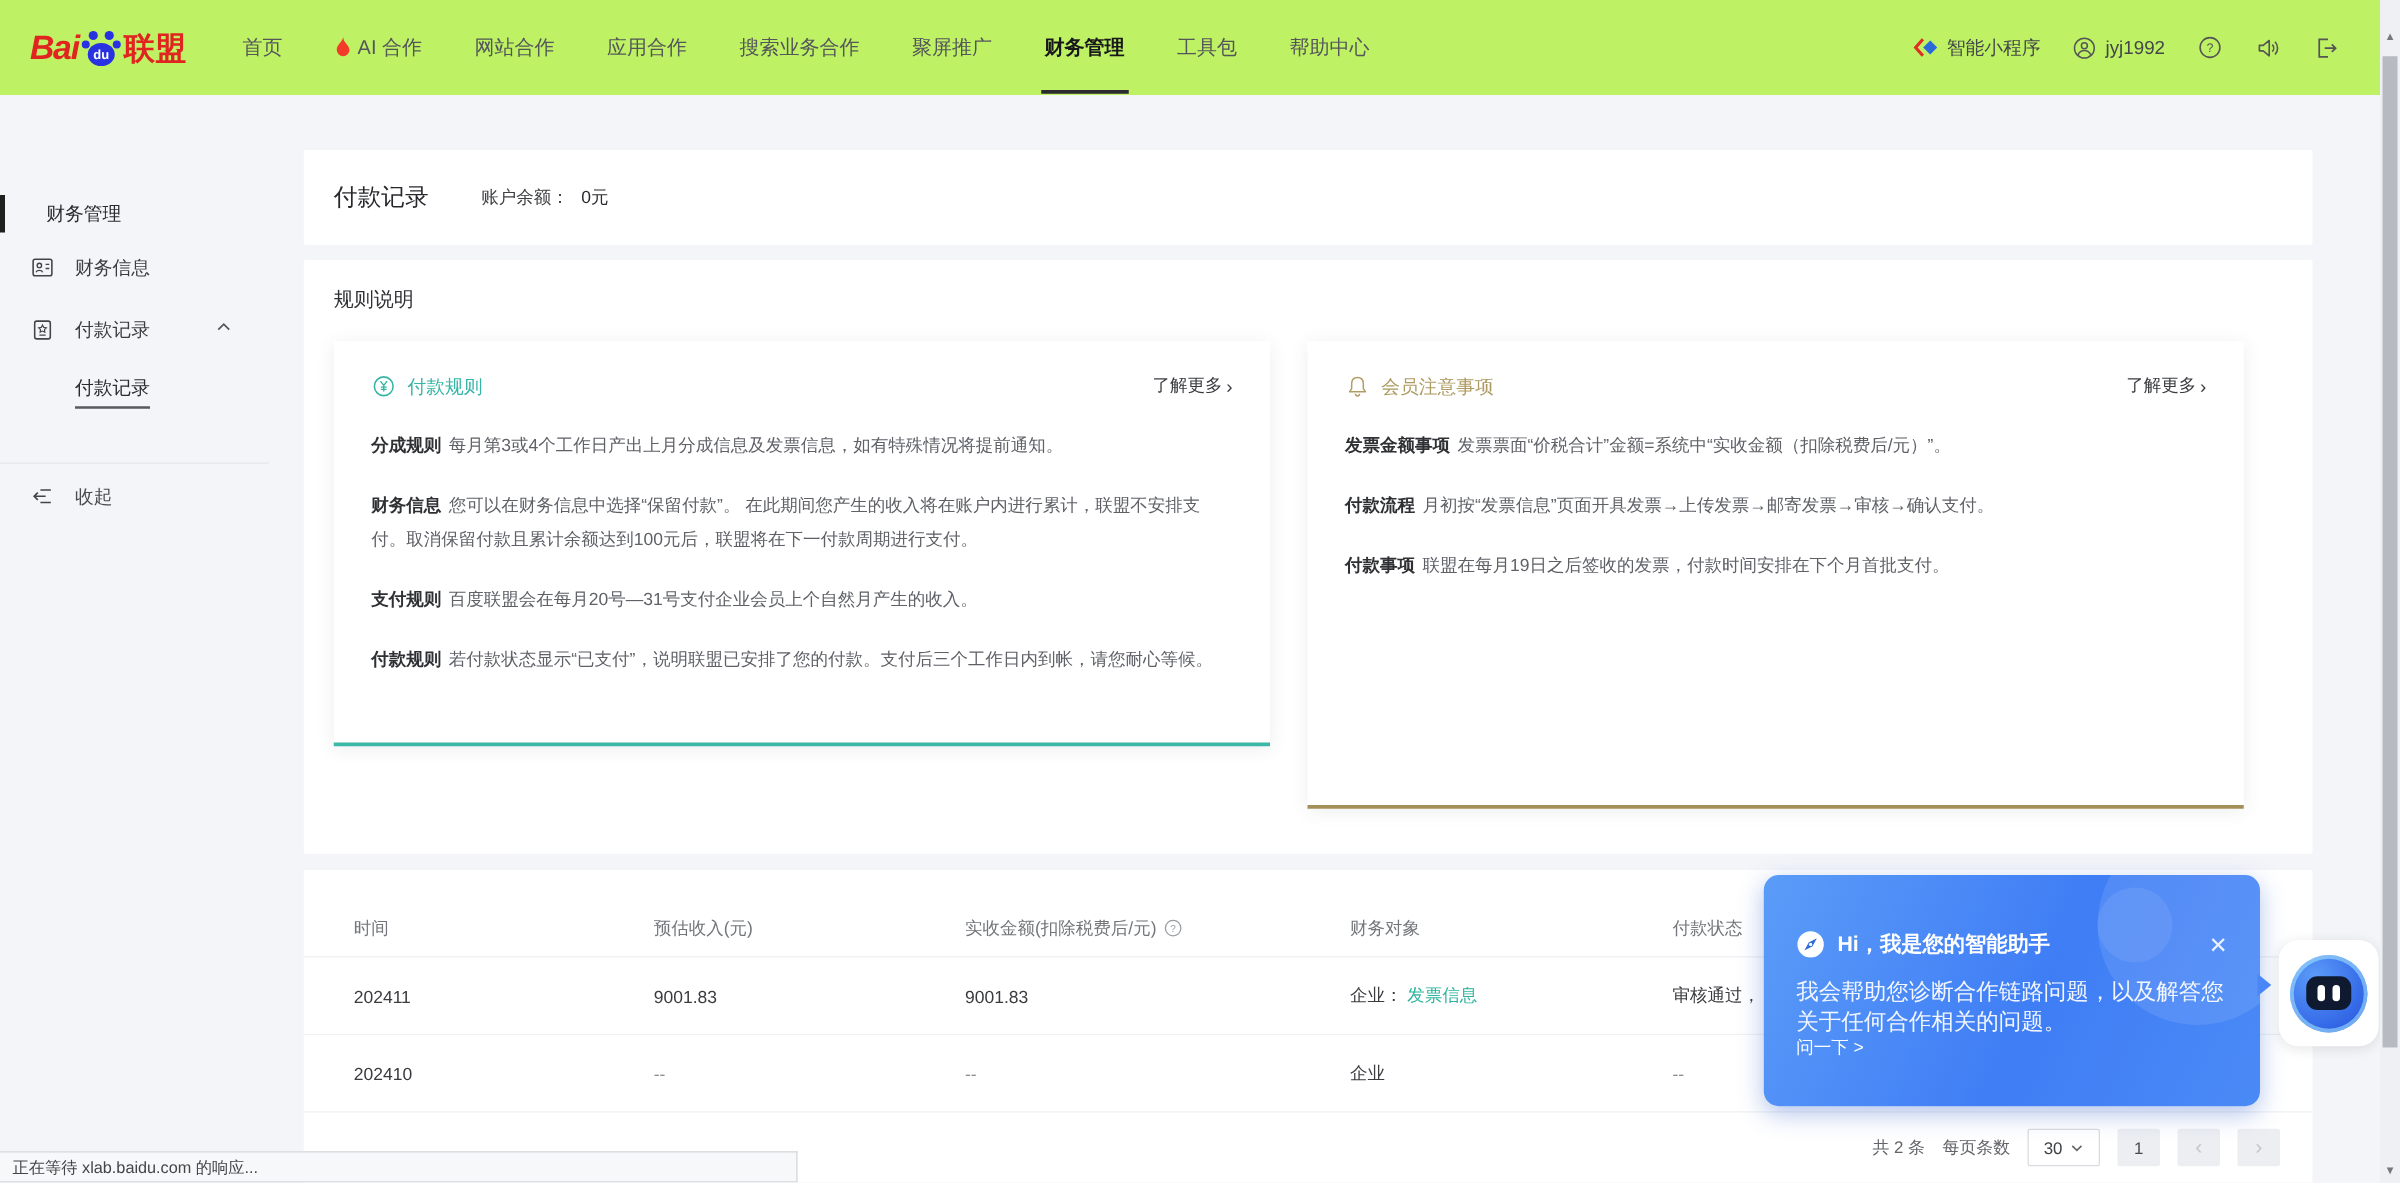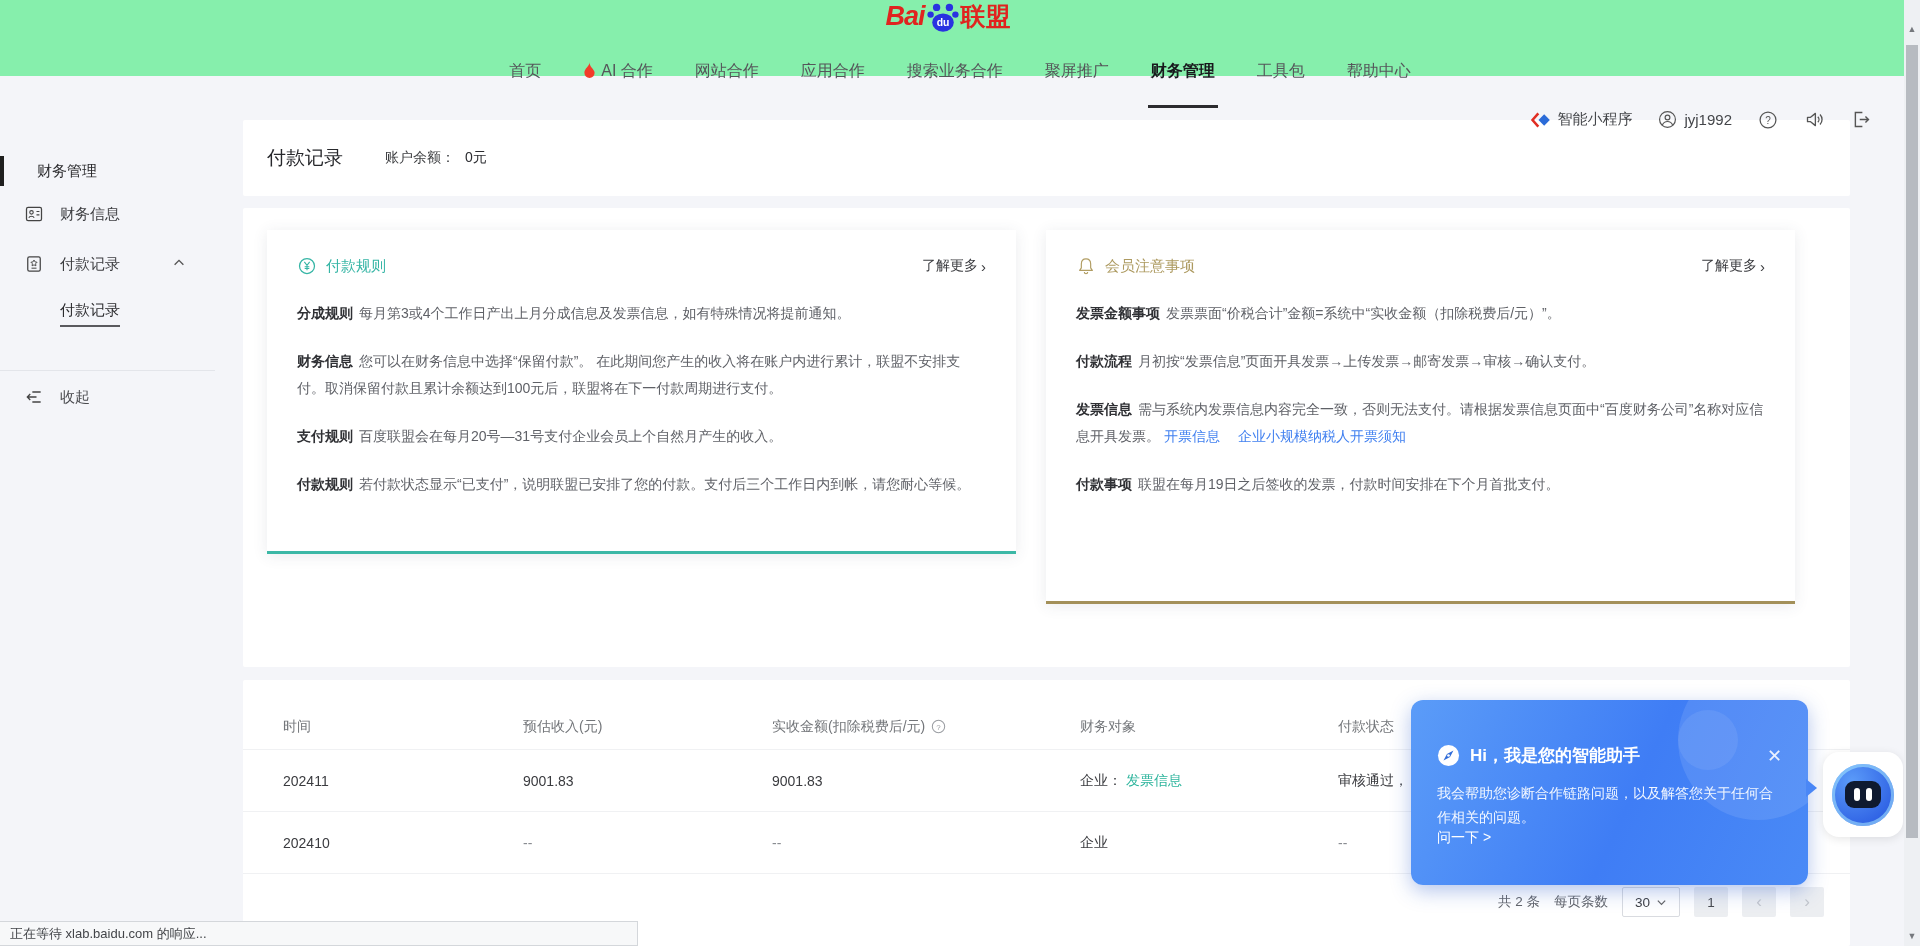--- a/index.html
+++ b/index.html
@@ -2,21 +2,21 @@
 <html><head>
 <meta charset="utf-8">
 <style>
   * { margin:0; padding:0; box-sizing:border-box; }
   html,body { width:1920px; height:946px; overflow:hidden; }
   body {
     font-family:"Liberation Sans","DejaVu Sans",sans-serif;
     background:#f4f5f9; color:#333; position:relative;
   }
   
-  .navbar{ height:76px; display:flex; align-items:center; padding:0 24px; background:#86efac; position:relative;flex-direction:column;}
+  .navbar{ height:76px; display:flex; align-items:center; padding:13px 24px; background:#bef264; position:relative;}
   .logo{ display:flex; align-items:center; gap:2px; margin-right:24px; cursor:pointer;}
   .logo .bai{ color:#e0241f; font-size:27px; font-weight:bold; font-style:italic; letter-spacing:-1px;}
   .logo .meng{ color:#e0241f; font-size:25px; font-weight:bold; letter-spacing:0;}
   .nav-items{ display:flex; align-items:flex-end; height:76px;}
   .nav-item{ position:relative; height:76px; display:flex; align-items:center; gap:5px; padding:0 21px;
     font-size:16px; color:#55565a; cursor:pointer; text-decoration:none; white-space:nowrap;}
   .nav-item.active{ color:#18181c; font-weight:bold;}
   .nav-item.active::after{ content:""; position:absolute; left:18px; right:18px; bottom:1px; height:3px; background:#2b2b2f;}
   .nav-right{ margin-left:auto; display:flex; align-items:center; gap:26px; padding-right:24px;}
   .nav-right .chunk{ display:flex; align-items:center; gap:7px; font-size:15px; color:#44464a; cursor:pointer;}
@@ -69,21 +69,21 @@
   .pg-btn{ width:34px; height:30px; background:#eceef1; display:flex; align-items:center; justify-content:center; border-radius:2px; color:#4a4b4f; cursor:pointer;}
   .pg-btn.arrow{ color:#c3c6cc; font-size:17px;}
   
   .assistant-pop{ position:absolute; left:1411px; top:700px; width:397px; height:185px; border-radius:12px;
     background:linear-gradient(115deg,#5b9cf8 0%,#3f7df5 55%,#4a8af6 100%); color:#fff; padding:44px 26px 0; overflow:hidden; box-shadow:0 6px 20px rgba(40,90,200,.35);}
   .assistant-pop::before{ content:""; position:absolute; right:-30px; top:-40px; width:160px; height:160px; border-radius:50%; background:rgba(255,255,255,.10);}
   .assistant-pop::after{ content:""; position:absolute; right:70px; top:10px; width:60px; height:60px; border-radius:50%; background:rgba(255,255,255,.08);}
   .ap-head{ display:flex; align-items:center; gap:10px; position:relative; z-index:1;}
   .ap-title{ font-size:17px; font-weight:bold;}
   .ap-close{ margin-left:auto; font-size:18px; cursor:pointer; color:#eaf1ff; line-height:1;}
-  .ap-body{ margin-top:14px; font-size:14px; line-height:24px; color:#f2f7ff; position:relative; z-index:1;}
+  .ap-body{ margin-top:14px; font-size:18px; line-height:24px; color:#f2f7ff; position:relative; z-index:1;}
   .ap-ask{ font-size:14px; color:#fff; cursor:pointer; position:relative; z-index:1;}
   .ap-pointer{ position:absolute; left:1806px; top:779px; width:0; height:0; border-top:9px solid transparent; border-bottom:9px solid transparent; border-left:11px solid #4a87f6;}
   
   .robot{ position:absolute; left:1823px; top:752px; width:80px; height:85px; background:#fff; border-radius:16px; box-shadow:0 2px 10px rgba(0,0,0,.10); display:flex; align-items:center; justify-content:center; cursor:pointer;}
   .robot-circle{ width:62px; height:62px; border-radius:50%; background:radial-gradient(circle at 32% 28%, #5b9bf9, #2f62e4 75%); display:flex; align-items:center; justify-content:center; box-shadow:inset 0 0 0 3px rgba(170,235,255,.55);}
   .robot-face{ width:36px; height:27px; background:#0f1a30; border-radius:9px; display:flex; align-items:center; justify-content:center; gap:6px;}
   .robot-face .eye{ width:6px; height:13px; background:#fff; border-radius:3px;}
   
   .status-bubble{ position:absolute; left:0; top:921px; width:638px; height:25px; background:#f7f8f9; border:1px solid #d4d7db; border-left:none; display:flex; align-items:center; padding-left:10px; font-size:13px; color:#434549;}
   
@@ -235,20 +235,21 @@
   <main class="main">
 
     <section class="card header-card">
       <span class="page-title">付款记录</span>
       <span class="balance">
         <span>账户余额：</span><b>0元</b>
       </span>
     </section>
 
     <section class="card rules-card">
+      <div class="rules-heading">规则说明</div>
       <div class="rules-row">
         <div class="rule-box teal">
           <div class="rule-head">
             <span style="display:flex;">
               <svg viewBox="0 0 24 24" width="20" height="20">
                 <circle cx="12" cy="12" r="9" fill="none" stroke="#35b5a5" stroke-width="1.5"></circle>
                 <path d="M8.8 7 L12 11.2 L15.2 7 M12 11.2 V17 M9.2 12.8 h5.6 M9.2 15 h5.6" fill="none" stroke="#35b5a5" stroke-width="1.3"></path>
               </svg>
             </span>
             <span class="rule-title">付款规则</span>
@@ -272,21 +273,20 @@
               </svg>
             </span>
             <span class="rule-title">会员注意事项</span>
             <span class="more-link">
               <span>了解更多</span>
               <span class="chev">›</span>
             </span>
           </div>
           <p class="rule-p"><b>发票金额事项</b><span>发票票面“价税合计”金额=系统中“实收金额（扣除税费后/元）”。</span></p>
           <p class="rule-p"><b>付款流程</b><span>月初按“发票信息”页面开具发票→上传发票→邮寄发票→审核→确认支付。</span></p>
-          <p class="rule-p"><b>发票信息</b><span>需与系统内发票信息内容完全一致，否则无法支付。请根据发票信息页面中“百度财务公司”名称对应信息开具发票。</span><a>开票信息</a><a>企业小规模纳税人开票须知</a></p>
           <p class="rule-p"><b>付款事项</b><span>联盟在每月19日之后签收的发票，付款时间安排在下个月首批支付。</span></p>
         </div>
       </div>
     </section>
 
     <section class="card table-card">
       <div class="t-grid t-head">
         <div class="th">时间</div>
         <div class="th">预估收入(元)</div>
         <div class="th">

